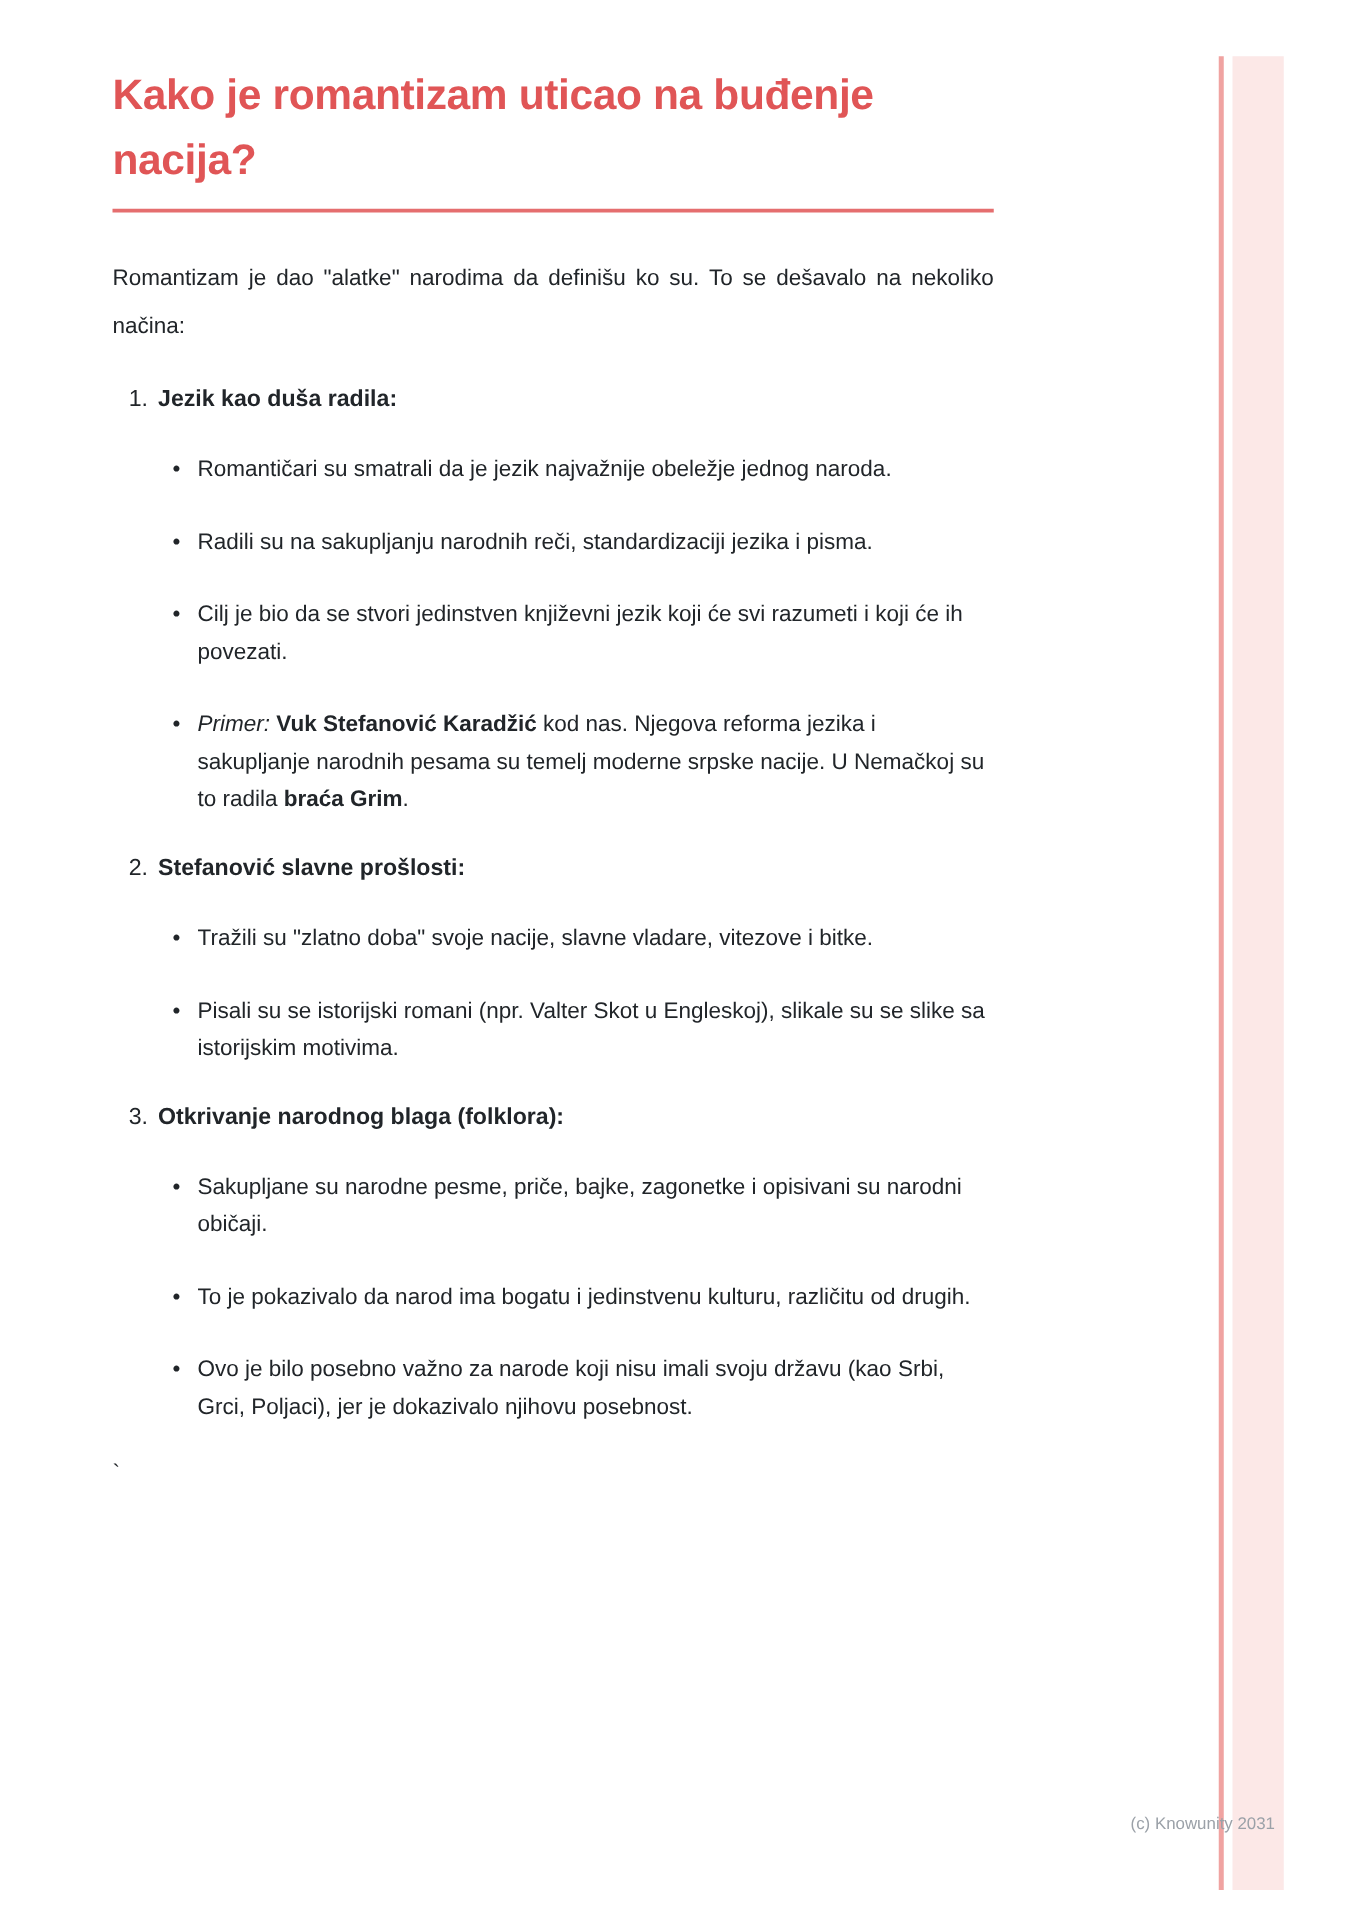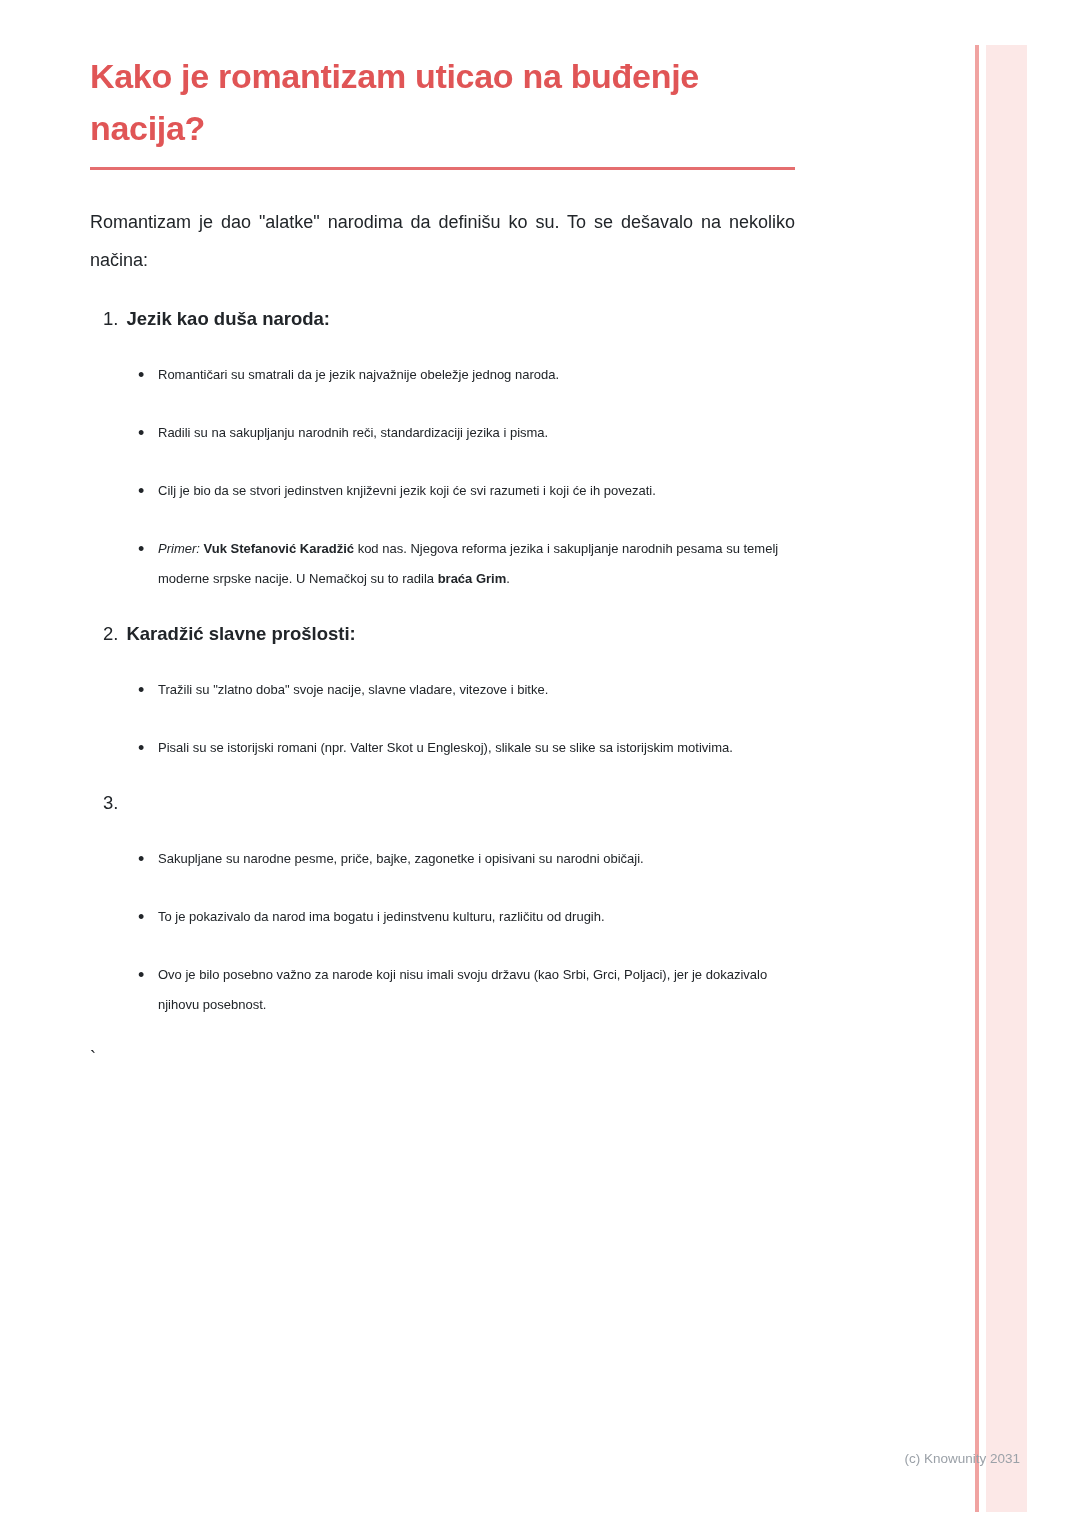--- a/index.html
+++ b/index.html
@@ -76,21 +76,21 @@
   }
   .sec-num { font-weight: normal; margin-right: 8px; }
   .sec-title { font-weight: bold; }
 
   ul.bullets {
     list-style: none;
     padding-left: 68px;
   }
   ul.bullets li {
     position: relative;
-    font-size: 13px;
+    font-size: 18px;
     line-height: 30px;
     margin-bottom: 13px;
     color: var(--text, #212529);
     margin-top: 28px;
   }
   ul.bullets li::before {
     content: "\2022";
     position: absolute;
     left: -20px;
     top: 0;
@@ -124,42 +124,43 @@
   <div class="stripe-band"></div>
 
   <div class="content">
     <h1 class="title">Kako je romantizam uticao na buđenje nacija?</h1>
     <div class="divider"></div>
     <p class="intro">Romantizam je dao "alatke" narodima da definišu ko su. To se dešavalo na nekoliko načina:</p>
     <div id="sections-root">
         <div class="section">
           <div class="sec-heading">
             <span class="sec-num">1.</span>
-            <span class="sec-title">Jezik kao duša naroda:</span>
+            <span class="sec-title">Jezik kao duša radila:</span>
           </div>
           <ul class="bullets">
             <li><span>Romantičari su smatrali da je jezik najvažnije obeležje jednog naroda.</span></li>
             <li><span>Radili su na sakupljanju narodnih reči, standardizaciji jezika i pisma.</span></li>
             <li><span>Cilj je bio da se stvori jedinstven književni jezik koji će svi razumeti i koji će ih povezati.</span></li>
             <li><span class="i">Primer: </span><span class="b">Vuk Stefanović Karadžić</span><span> kod nas. Njegova reforma jezika i sakupljanje narodnih pesama su temelj moderne srpske nacije. U Nemačkoj su to radila </span><span class="b">braća Grim</span><span>.</span></li>
           </ul>
         </div>
         <div class="section">
           <div class="sec-heading">
             <span class="sec-num">2.</span>
-            <span class="sec-title">Karadžić slavne prošlosti:</span>
+            <span class="sec-title">Stefanović slavne prošlosti:</span>
           </div>
           <ul class="bullets">
             <li><span>Tražili su "zlatno doba" svoje nacije, slavne vladare, vitezove i bitke.</span></li>
             <li><span>Pisali su se istorijski romani (npr. Valter Skot u Engleskoj), slikale su se slike sa istorijskim motivima.</span></li>
           </ul>
         </div>
         <div class="section">
           <div class="sec-heading">
             <span class="sec-num">3.</span>
+            <span class="sec-title">Otkrivanje narodnog blaga (folklora):</span>
           </div>
           <ul class="bullets">
             <li><span>Sakupljane su narodne pesme, priče, bajke, zagonetke i opisivani su narodni običaji.</span></li>
             <li><span>To je pokazivalo da narod ima bogatu i jedinstvenu kulturu, različitu od drugih.</span></li>
             <li><span>Ovo je bilo posebno važno za narode koji nisu imali svoju državu (kao Srbi, Grci, Poljaci), jer je dokazivalo njihovu posebnost.</span></li>
           </ul>
         </div>
       </div>
     <div class="stray">`</div>
   </div>

